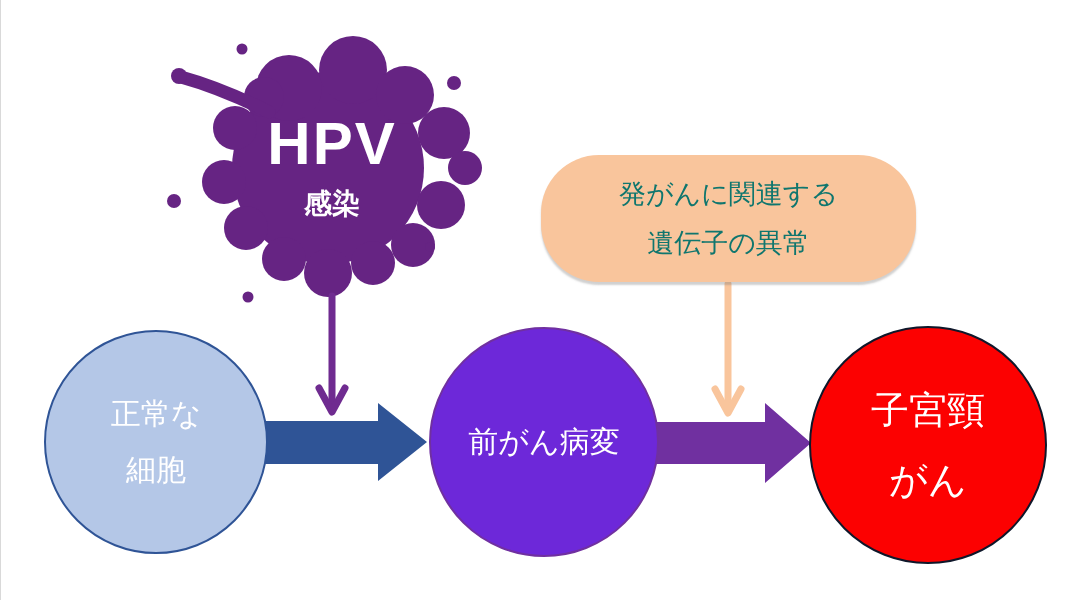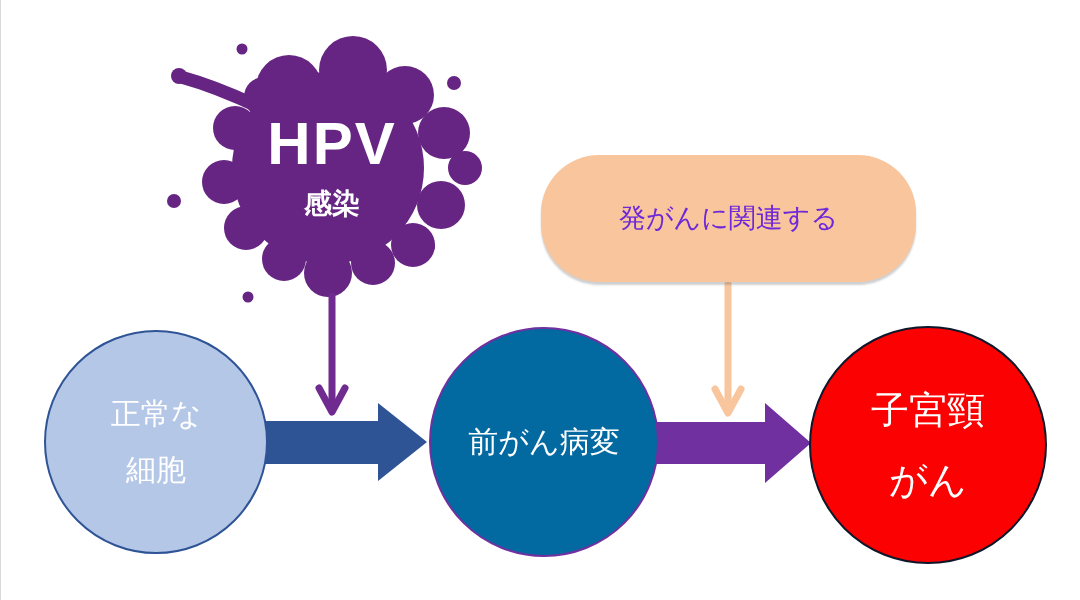--- a/index.html
+++ b/index.html
@@ -49,21 +49,21 @@
     width: 375px;
     height: 127px;
     border-radius: 58px;
     background: #f9c59c;
     box-shadow: 0 3px 2px rgba(120,120,120,0.35);
     display: flex;
     flex-direction: column;
     align-items: center;
     justify-content: center;
     row-gap: 22px;
-    color: #6d28d9;
+    color: #0f766e;
     font-size: 27px;
     line-height: 1;
   }
   
   .stage {
     position: absolute;
     border-radius: 50%;
     display: flex;
     flex-direction: column;
     align-items: center;
@@ -76,21 +76,21 @@
   .stage-1 {
     left: 43px; top: 327px; width: 224px; height: 224px;
     background: #b4c7e7;
     border: 2px solid #2f5496;
     font-size: 30px;
     row-gap: 26px;
     transform: translateY(3px);
   }
   .stage-2 {
     left: 428px; top: 325px; width: 230px; height: 230px;
-    background: #0369a1;
+    background: #6d28d9;
     border: 2px solid #7030a0;
     font-size: 30px;
     row-gap: 27px;
     transform: translateY(2px);
   }
   .stage-3 {
     left: 808px; top: 324px; width: 238px; height: 238px;
     background: #fc0101;
     border: 2px solid #0f172a;
     font-size: 38px;
@@ -146,20 +146,21 @@
     <polygon points="648,422 764,422 764,403 810,443 764,483 764,464 648,464" fill="#7030A0"></polygon>
   </svg>
 
   <div class="splat-label">
     <span class="l1">HPV</span>
     <span class="l2">感染</span>
   </div>
 
   <div class="callout">
     <span>発がんに関連する</span>
+    <span>遺伝子の異常</span>
   </div>
 
   <div class="stage stage-1">
     <span>正常な</span>
     <span>細胞</span>
   </div>
 
   <div class="stage stage-2">
     <span>前がん病変</span>
   </div>

